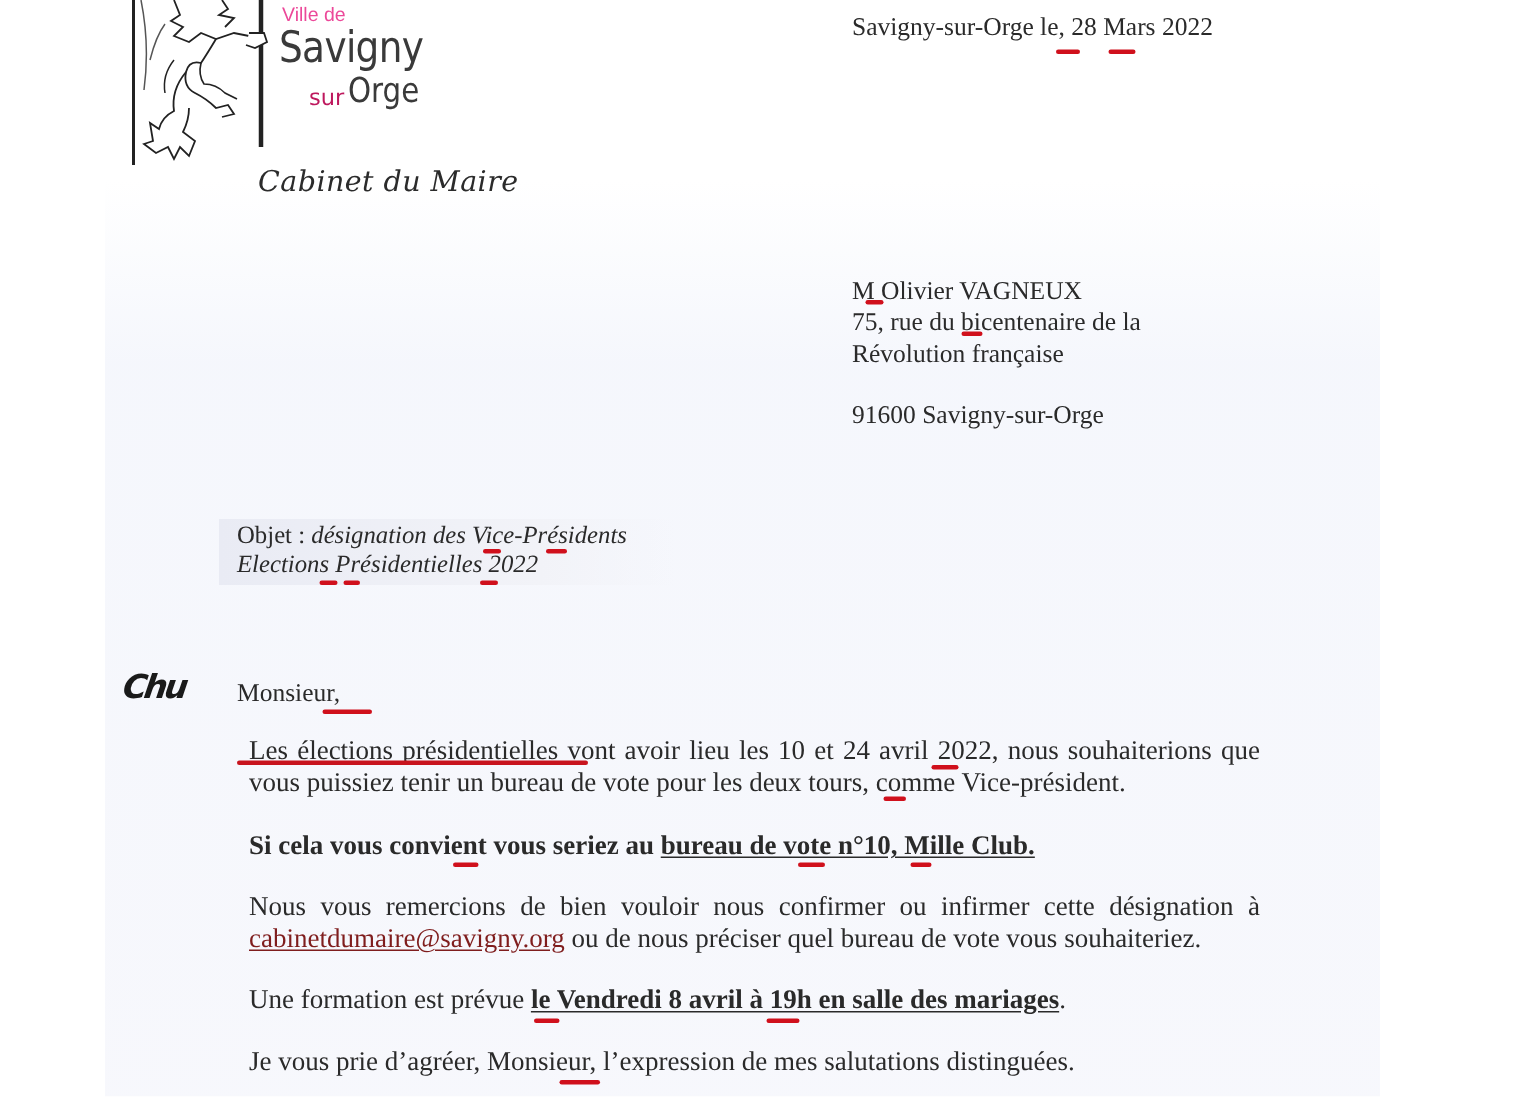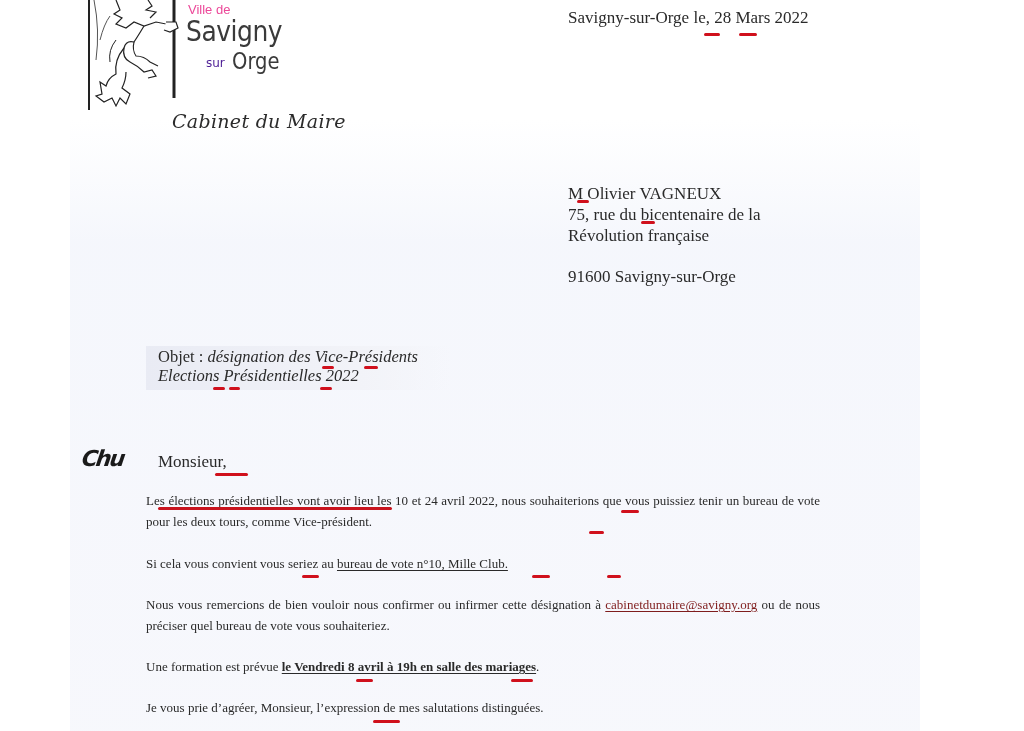--- a/index.html
+++ b/index.html
@@ -4,35 +4,35 @@
   <style>
     * { box-sizing: border-box; margin: 0; padding: 0; }
     html, body { width: 1024px; height: 731px; overflow: hidden; background: #ffffff; }
     body { position: relative; font-family: "Liberation Serif", serif; color: #2a2a2a; }
     .scan-tint { position: absolute; left: 70px; top: 120px; width: 850px; height: 611px;
       background: linear-gradient(180deg, rgba(244,246,252,0) 0%, rgba(244,246,252,0.9) 20%, rgba(246,247,252,0.9) 100%); }
     .abs { position: absolute; }
     .logo { left: 86px; top: 0; width: 200px; height: 112px; }
     .logo-ville { position: absolute; left: 102px; top: 2px; font-family: "Liberation Sans", sans-serif; font-size: 13px; color: #ec4899; }
     .logo-savigny { position: absolute; left: 100px; top: 14px; font-family: "DejaVu Sans", sans-serif; font-size: 29px; color: #3a3a3a; letter-spacing: -0.5px; transform: scaleX(0.86); transform-origin: left; }
-    .logo-sur { position: absolute; left: 120px; top: 56px; font-family: "DejaVu Sans", sans-serif; font-size: 12px; color: #4c1d95; }
+    .logo-sur { position: absolute; left: 120px; top: 56px; font-family: "DejaVu Sans", sans-serif; font-size: 15px; color: #be185d; }
     .logo-orge { position: absolute; left: 146px; top: 48px; font-family: "DejaVu Sans", sans-serif; font-size: 23px; color: #3a3a3a; transform: scaleX(0.85); transform-origin: left; }
     .cabinet { left: 172px; top: 110px; font-family: "DejaVu Serif", serif; font-style: italic; font-size: 19px; color: #2b2b2b; letter-spacing: 0.3px; }
     .date { left: 568px; top: 8px; font-size: 17px; }
     .address { left: 568px; top: 183px; font-size: 17px; line-height: 21px; }
     .address .gap { height: 20px; }
     .objet { left: 146px; top: 346px; width: 305px; height: 44px; font-size: 16.5px; line-height: 19px; padding-left: 12px; padding-top: 1px;
       background: linear-gradient(90deg, #e9ebf4 0%, #f2f3f8 70%, rgba(255,255,255,0) 100%); }
     .objet i { font-style: italic; text-align: right; }
     .sig-mark { left: 82px; top: 446px; font-family: "DejaVu Sans", sans-serif; font-weight: bold; font-style: italic; font-size: 22px; color: #1a1a1a; letter-spacing: -2px; transform: skewX(-8deg); }
     .salut { left: 158px; top: 452px; font-size: 17px; }
-    .para { left: 146px; width: 674px; font-size: 13px; line-height: 21px; }
+    .para { left: 166px; width: 674px; font-size: 18px; line-height: 21px; }
     .justify { text-align: justify; text-align-last: left; }
     .p1 { top: 490px; }
-    .p2 { top: 553px; }
+    .p2 { top: 553px; font-weight: bold; }
     .p3 { top: 594px; }
     .p4 { top: 656px; }
     .p5 { top: 697px; }
     .u { text-decoration: underline; text-underline-offset: 2px; }
     .link { color: #7f1d1d; text-decoration: underline; text-underline-offset: 2px; }
     .b { font-weight: bold; }
     .mark { position: absolute; height: 3px; background: #d0101c; border-radius: 2px; }
     .long-mark { position: absolute; height: 3px; background: #c8141e; border-radius: 2px; }
   </style>
 </head>

